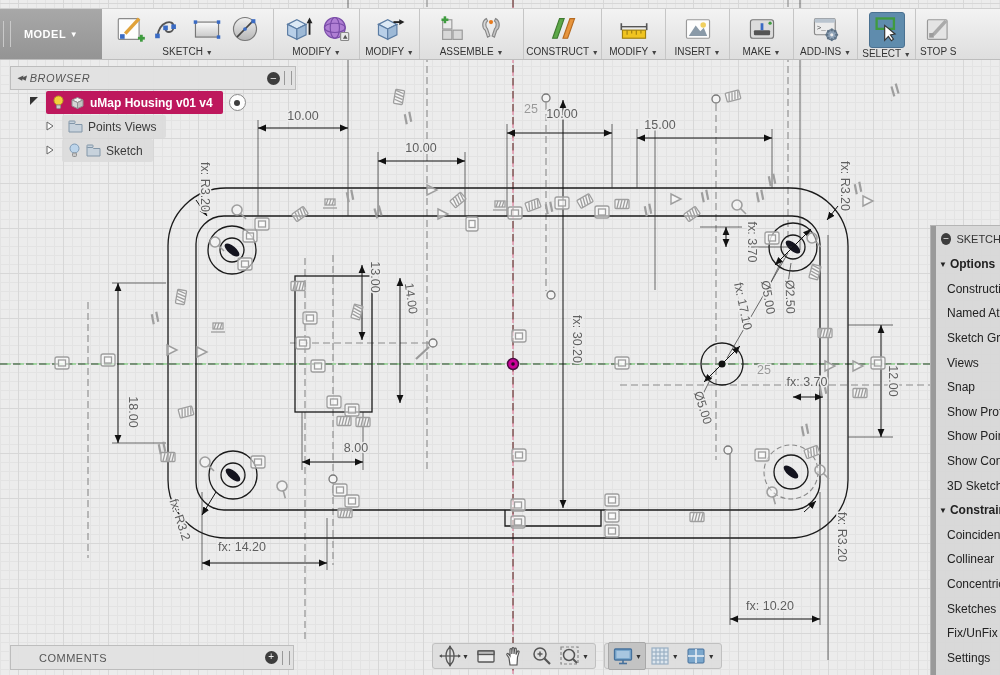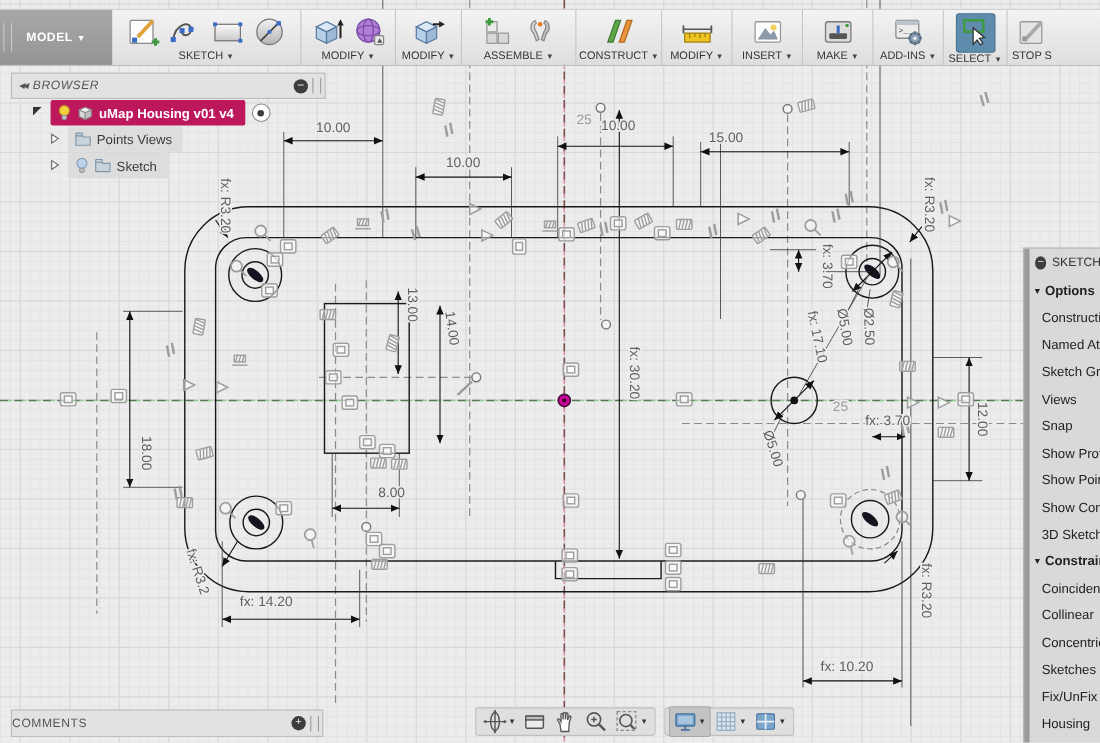--- a/index.html
+++ b/index.html
@@ -57,21 +57,21 @@
   .pal-title .minus{width:12px;height:12px;border-radius:50%;background:#3d3d3d;color:#eee;
     font-size:10px;line-height:11px;text-align:center;}
   .pal-row{height:24.6px;display:flex;align-items:center;font-size:12px;color:#222;
     padding-left:16px;white-space:nowrap;}
   .pal-row.hdr{font-weight:bold;padding-left:8px;}
   .pal-row.hdr .caret{font-size:8px;margin-right:3px;}
   
   #comments{position:absolute;left:10px;top:645px;width:282px;height:23px;z-index:9;
     background:rgba(226,226,226,.95);border:1px solid #bdbdbd;display:flex;align-items:center;
     font-size:11px;color:#555;letter-spacing:.5px;}
-  #comments span.t{}
+  #comments span.t{margin-left:28px;}
   #navbar{position:absolute;left:432px;top:643px;height:26px;z-index:9;display:flex;gap:8px;}
   .nav-pill{background:rgba(222,222,222,.97);border:1px solid #c0c0c0;border-radius:3px;
     display:flex;align-items:center;padding:0 3px;}
   .nav-btn{display:flex;align-items:center;padding:2px 3px;border-radius:2px;}
   .nav-btn.pressed{background:#c3c3c3;border:1px solid #a8a8a8;}
   .nav-caret{font-size:7px;color:#333;margin-left:1px;}
   text.dim{font-family:"Liberation Sans",sans-serif;font-size:12.5px;fill:#5f5f5f;
     paint-order:stroke;stroke:#ececec;stroke-width:3px;}
   text.dim.faint{fill:#9a9a9a;}
 </style>
@@ -692,21 +692,21 @@
   <div class="pal-row">
       <span>Concentric</span>
     </div>
   <div class="pal-row">
       <span>Sketches</span>
     </div>
   <div class="pal-row">
       <span>Fix/UnFix</span>
     </div>
   <div class="pal-row">
-      <span>Housing</span>
+      <span>Settings</span>
     </div>
 </div>
 
 <div id="comments">
   <span class="t">COMMENTS</span>
   <span class="minus" style="margin-left:auto;width:13px;height:13px;border-radius:50%;background:#3d3d3d;color:#eee;font-size:10px;line-height:12px;text-align:center;margin-right:4px;">+</span>
   <span style="width:6px;height:14px;border-left:1px solid #999;border-right:1px solid #999;margin-right:3px;"></span>
 </div>
 
 <div id="navbar">

